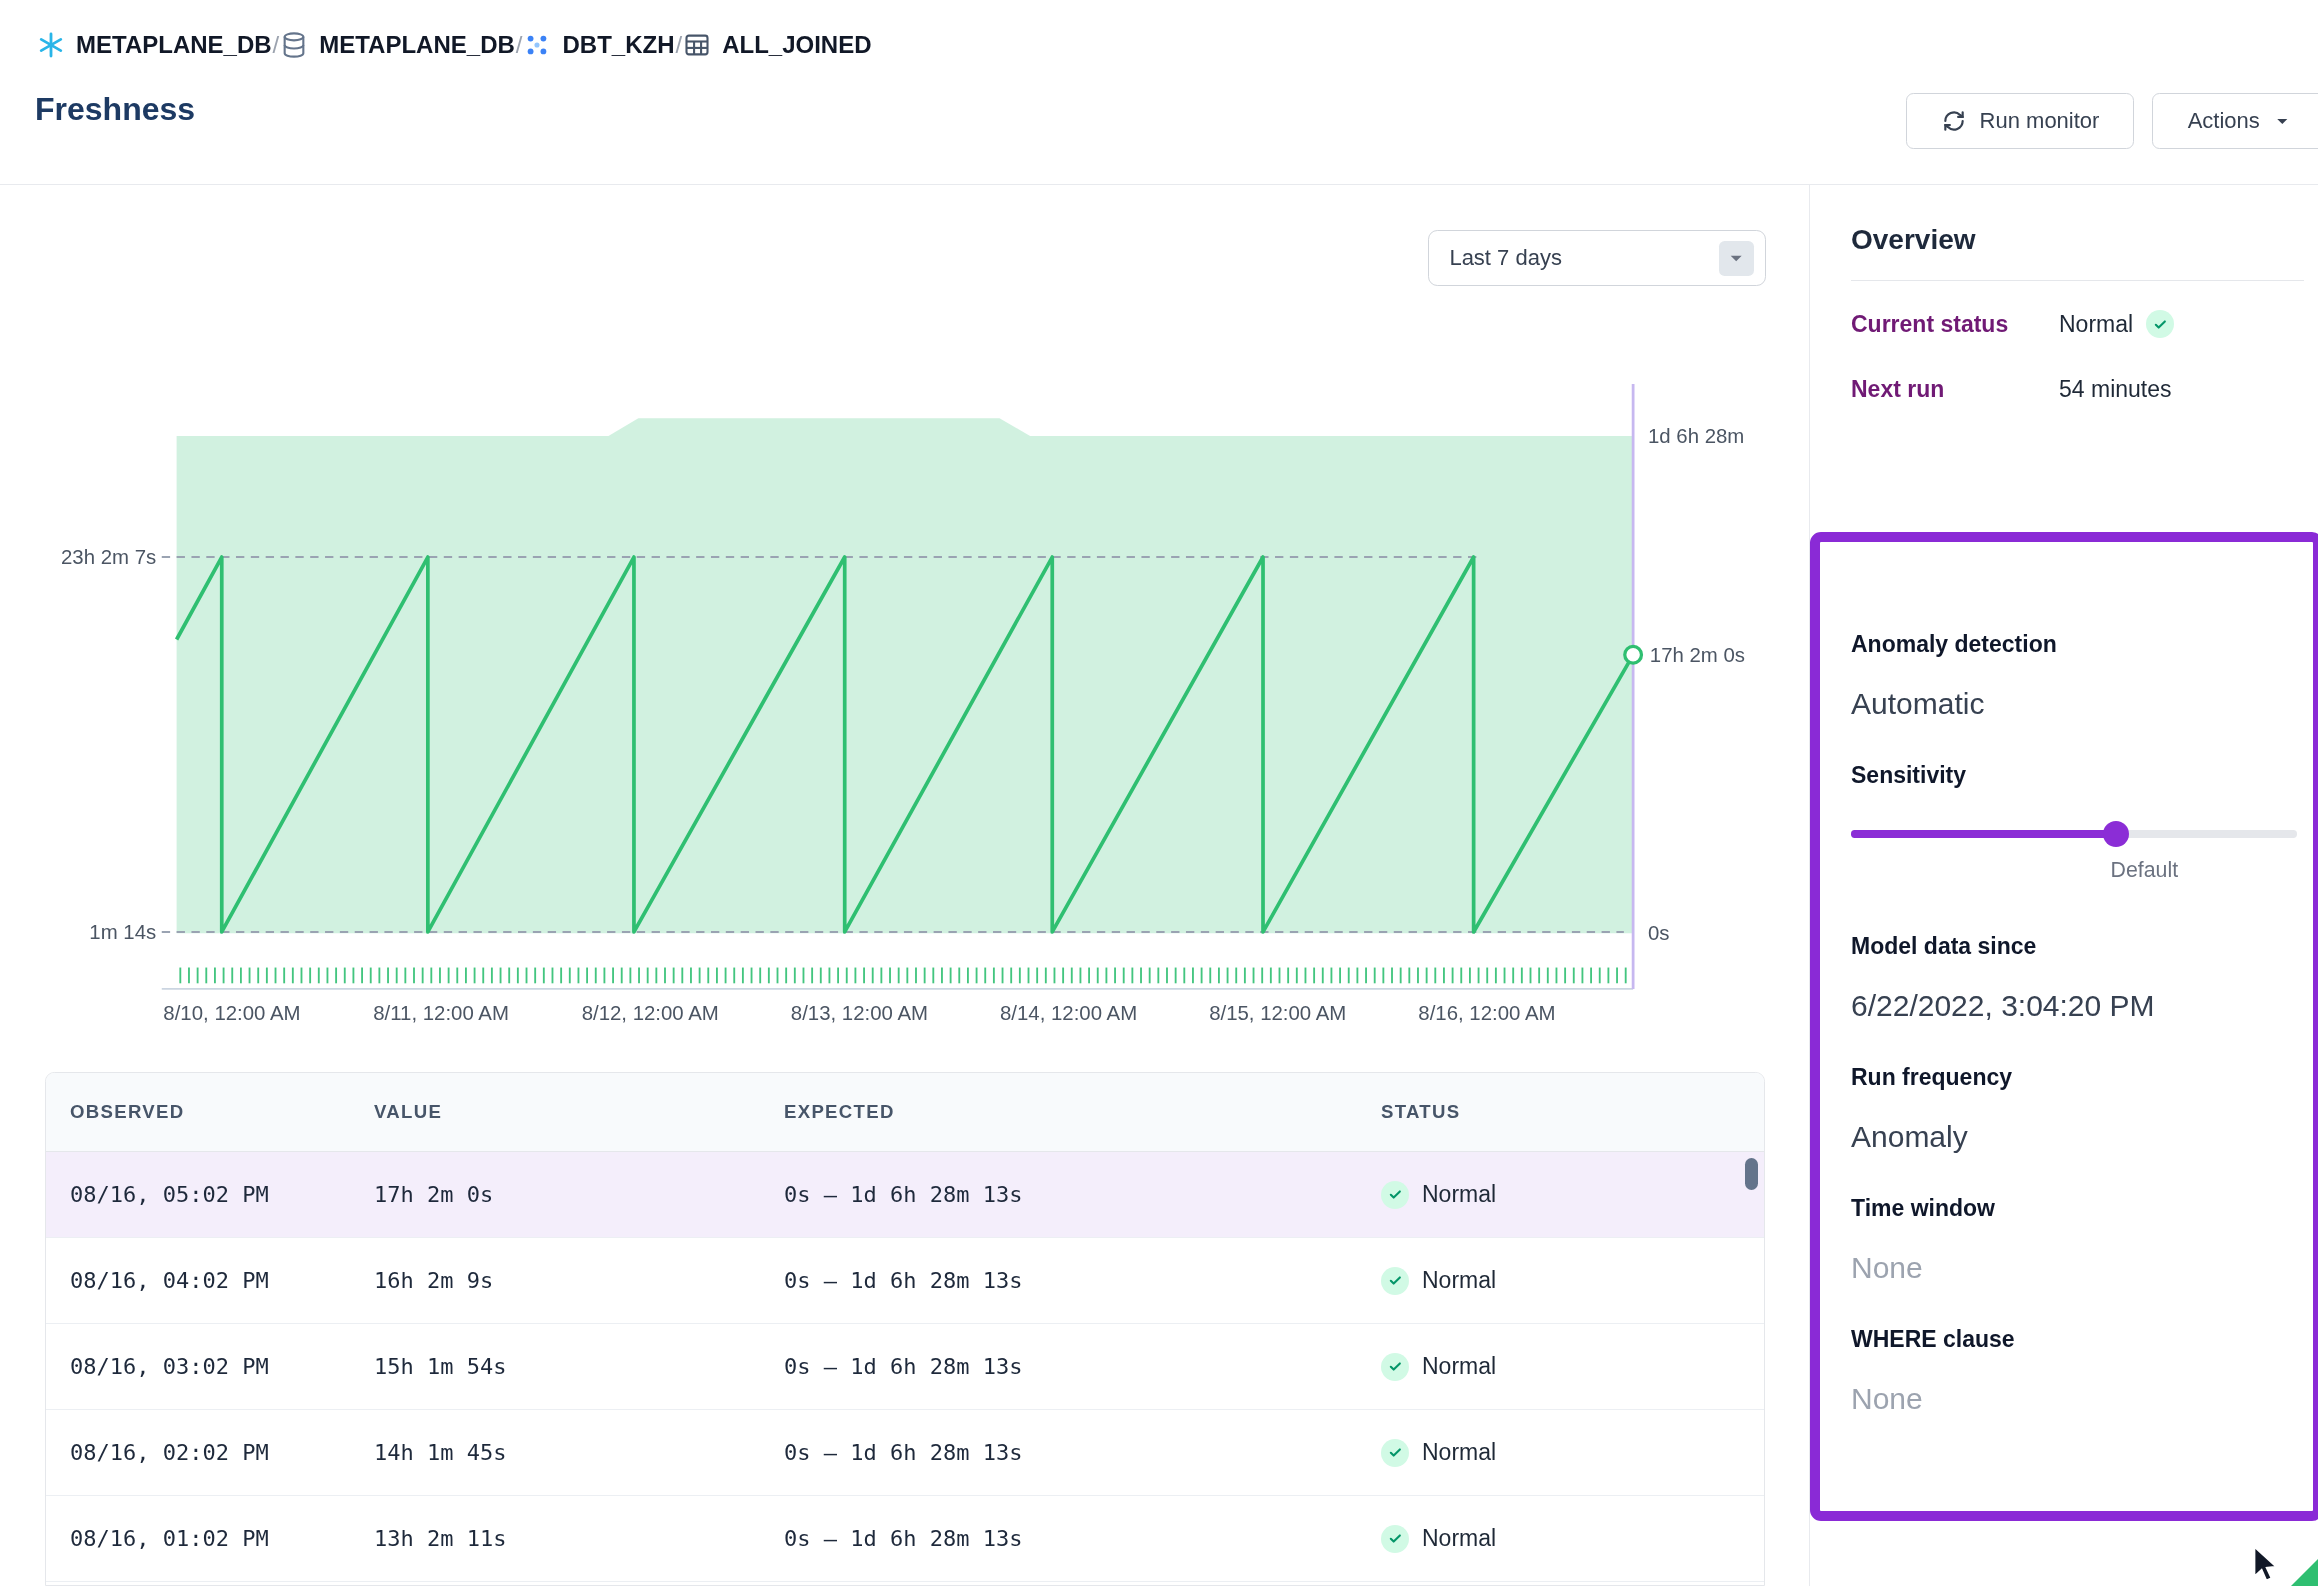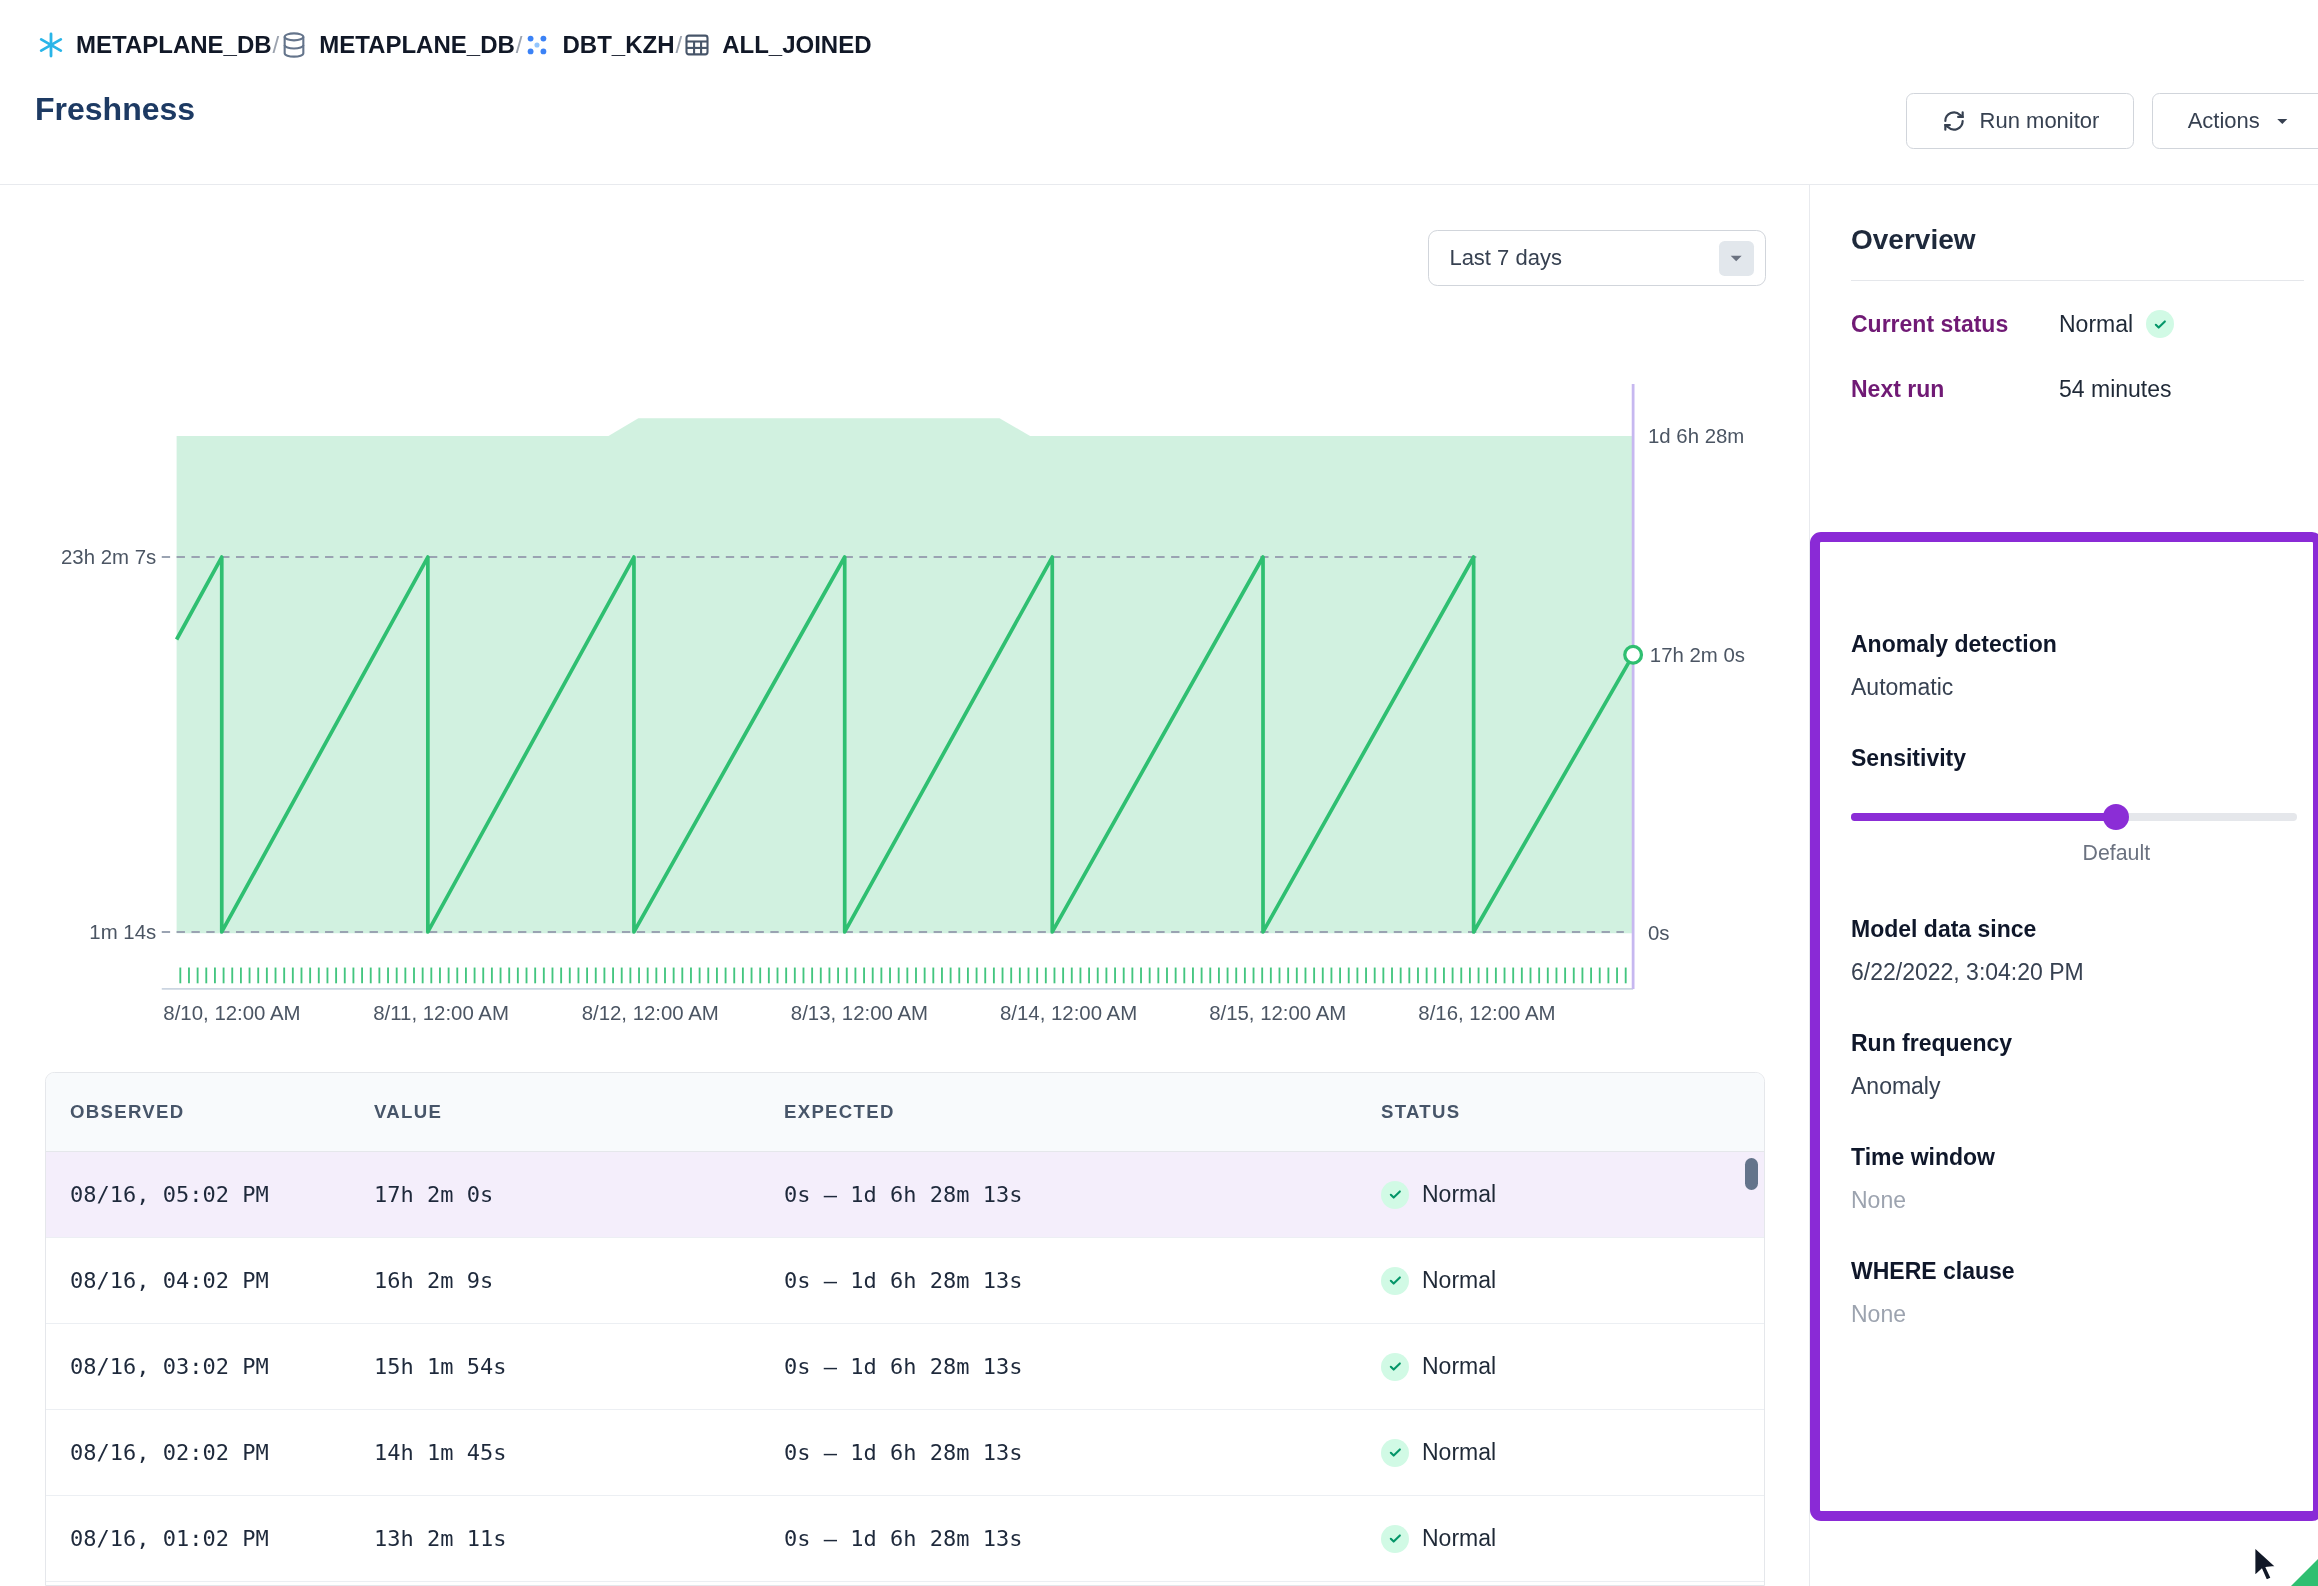--- a/index.html
+++ b/index.html
@@ -53,27 +53,27 @@
   .ov-row{display:flex;align-items:center;height:65px;font-size:23px;}
   .ov-label{width:208px;font-weight:700;color:#701a75;}
   .ov-value{display:flex;align-items:center;gap:13px;color:#1f2937;}
 
   .cfg-section{position:absolute;left:41px;right:22px;top:398px;}
   .cfg-head{display:flex;align-items:center;justify-content:space-between;}
   .edit-btn{width:109px;height:58px;border:0.9px solid #d1d5db;border-radius:7.4px;background:#fff;font-size:22px;color:#374151;display:flex;align-items:center;justify-content:center;cursor:pointer;box-sizing:border-box;font-family:"Liberation Sans",sans-serif;}
   .cfg-fields{margin-top:46px;}
   .cfg-field{margin-bottom:41px;}
   .cfg-label{font-size:23px;font-weight:700;color:#0f172a;line-height:30px;}
-  .cfg-value{font-size:23px;color:#374151;line-height:30px;margin-top:13px;}
+  .cfg-value{font-size:30px;color:#374151;line-height:30px;margin-top:30px;}
   .cfg-value.muted{color:#9ca3af;}
   .slider-wrap{position:relative;margin-top:33px;height:67px;}
   .slider{position:relative;height:7.4px;background:#e5e7eb;border-radius:3.7px;top:7.4px;cursor:pointer;}
   .slider-fill{position:absolute;left:0;top:0;height:7.4px;border-radius:3.7px;background:var(--accent);}
   .slider-handle{position:absolute;top:50%;width:26px;height:26px;border-radius:50%;background:var(--accent);transform:translate(-50%,-50%);cursor:grab;}
-  .slider-caption{position:absolute;top:35px;transform:translateX(-50%);font-size:21.3px;color:#6b7280;white-space:nowrap;}
+  .slider-caption{position:absolute;top:35px;transform:translateX(-50%);font-size:21.3px;color:#6b7280;white-space:nowrap;margin-left:28px;}
 
   
   .annotation-box{position:absolute;left:1810px;top:532px;width:513px;height:989px;border:10.2px solid var(--annotation);border-radius:11px;box-sizing:border-box;pointer-events:none;z-index:50;}
   .mouse-cursor{position:absolute;left:2245px;top:1543px;width:41px;height:45px;z-index:60;pointer-events:none;}
   .corner-accent{position:absolute;right:0;bottom:0;width:28px;height:28px;background:#2fbf71;clip-path:polygon(100% 0,100% 100%,0 100%);z-index:40;}
 </style>
 </head>
 <body style="--accent: #8b2dd6; --annotation: #8a2ad6; --row-hl: #f4eefb;">
 
 <div id="app">

